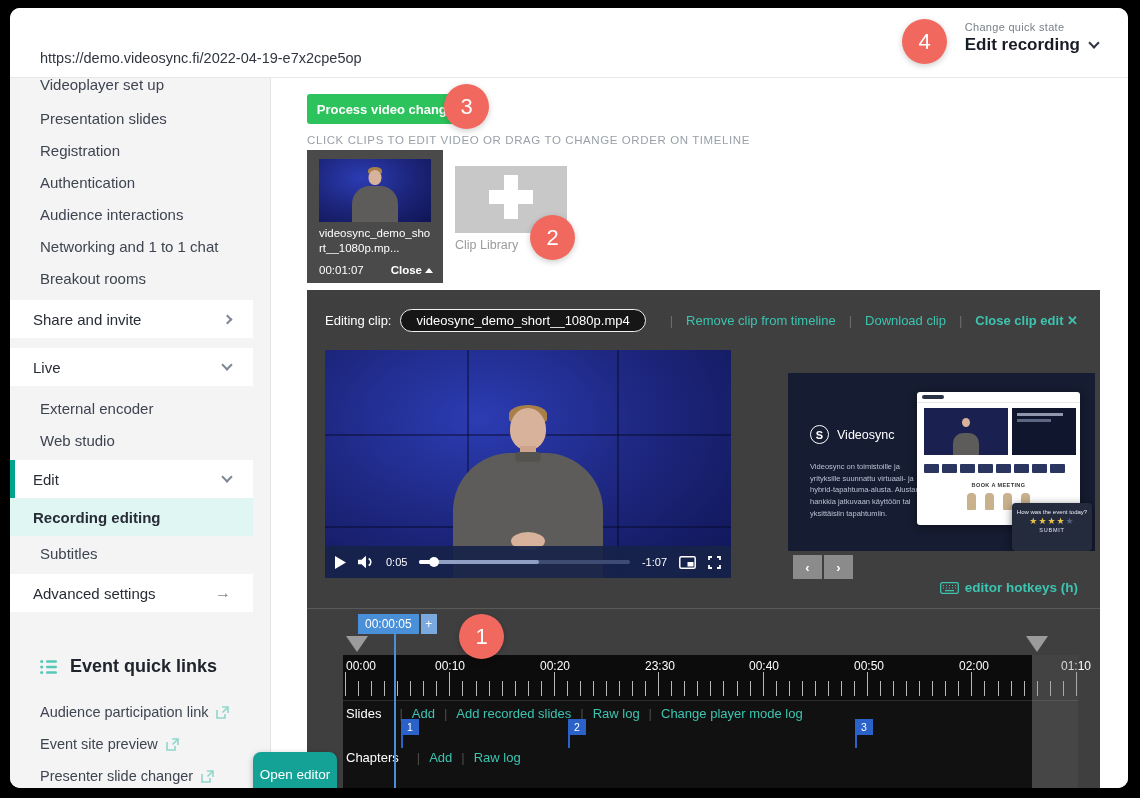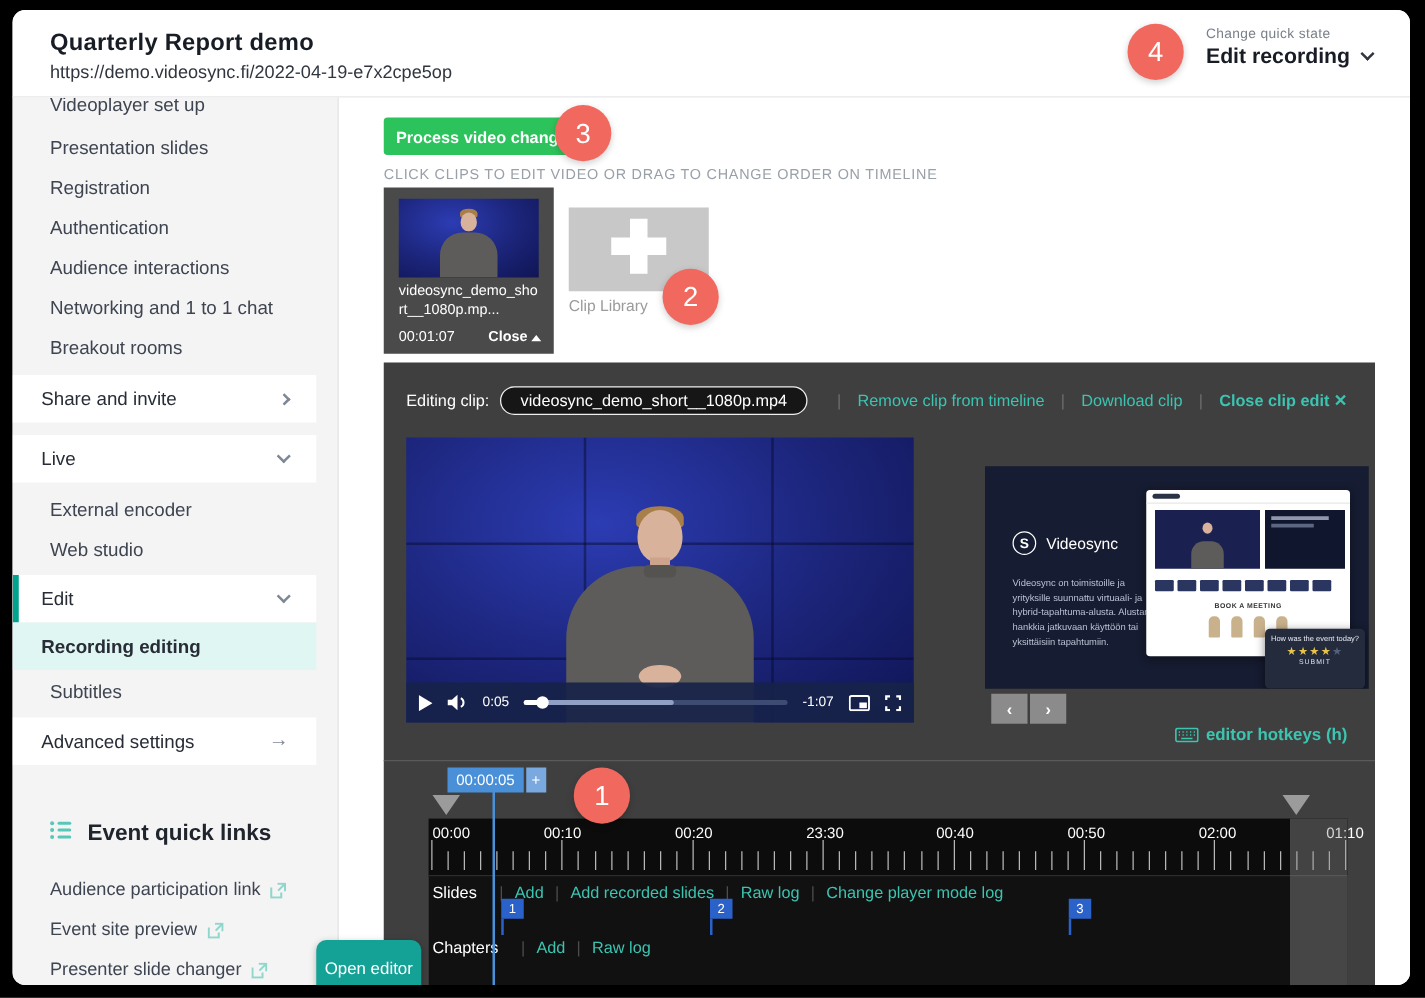--- a/index.html
+++ b/index.html
@@ -25,21 +25,21 @@
   .sidebar { position:absolute; left:0; top:70px; width:261px; bottom:0; background:#f4f4f5;
              border-right:1px solid #e4e4e6; overflow:hidden; z-index:10; }
   .s-item { position:absolute; left:0; width:100%; padding-left:30px; font-size:15px; color:#3e4450; cursor:pointer; }
   .s-card { position:absolute; left:0; width:243px; height:38px; background:#fff; display:flex;
             align-items:center; justify-content:space-between; padding:0 22px 0 23px; font-size:15px;
             color:#272c36; cursor:pointer; }
   .s-card .arr { color:#7d8795; font-size:16px; }
   .s-edit-border { position:absolute; left:0; top:0; width:5px; height:100%; background:#00a48e; }
   .s-highlight { position:absolute; left:0; width:243px; height:38px; background:#dff6f2; display:flex;
                  align-items:center; padding-left:23px; font-size:15px; font-weight:bold; color:#272c36; cursor:pointer; }
-  .s-quick-title { position:absolute; left:30px; display:flex; gap:12px;
+  .s-quick-title { position:absolute; left:30px; display:flex; align-items:center; gap:12px;
                    font-size:18px; font-weight:bold; color:#20242d; }
   .s-quick-link { position:absolute; left:30px; display:flex; align-items:center; gap:8px;
                   font-size:14.5px; color:#3e4450; cursor:pointer; }
   .open-editor { position:absolute; left:243px; top:744px; width:84px; height:44px; background:#14a296;
                  color:#fff; font-size:13.5px; font-weight:normal; border:none; border-radius:8px;
                  z-index:40; cursor:pointer; box-shadow:0 2px 6px rgba(0,0,0,.25); }
 
   
   .main { position:absolute; left:261px; top:70px; right:0; bottom:0; background:#fff; }
   .process-btn { position:absolute; left:36px; top:16px; width:164px; height:30px; background:#2dc35c;
@@ -170,21 +170,20 @@
          font-size:22px; display:flex; align-items:center; justify-content:center; z-index:50;
          box-shadow:0 2px 6px rgba(0,0,0,.2); }
 </style>
 </head>
 <body>
 
 <div class="stage">
 <div class="window">
 
   <div class="header">
-    <h1>Quarterly Report demo</h1>
     <div class="url">https://demo.videosync.fi/2022-04-19-e7x2cpe5op</div>
     <div class="state-block">
       <div class="state-label">Change quick state</div>
       <div class="state-value">
         <span>Edit recording</span>
         <span class="chev-down"></span>
       </div>
     </div>
   </div>
 

